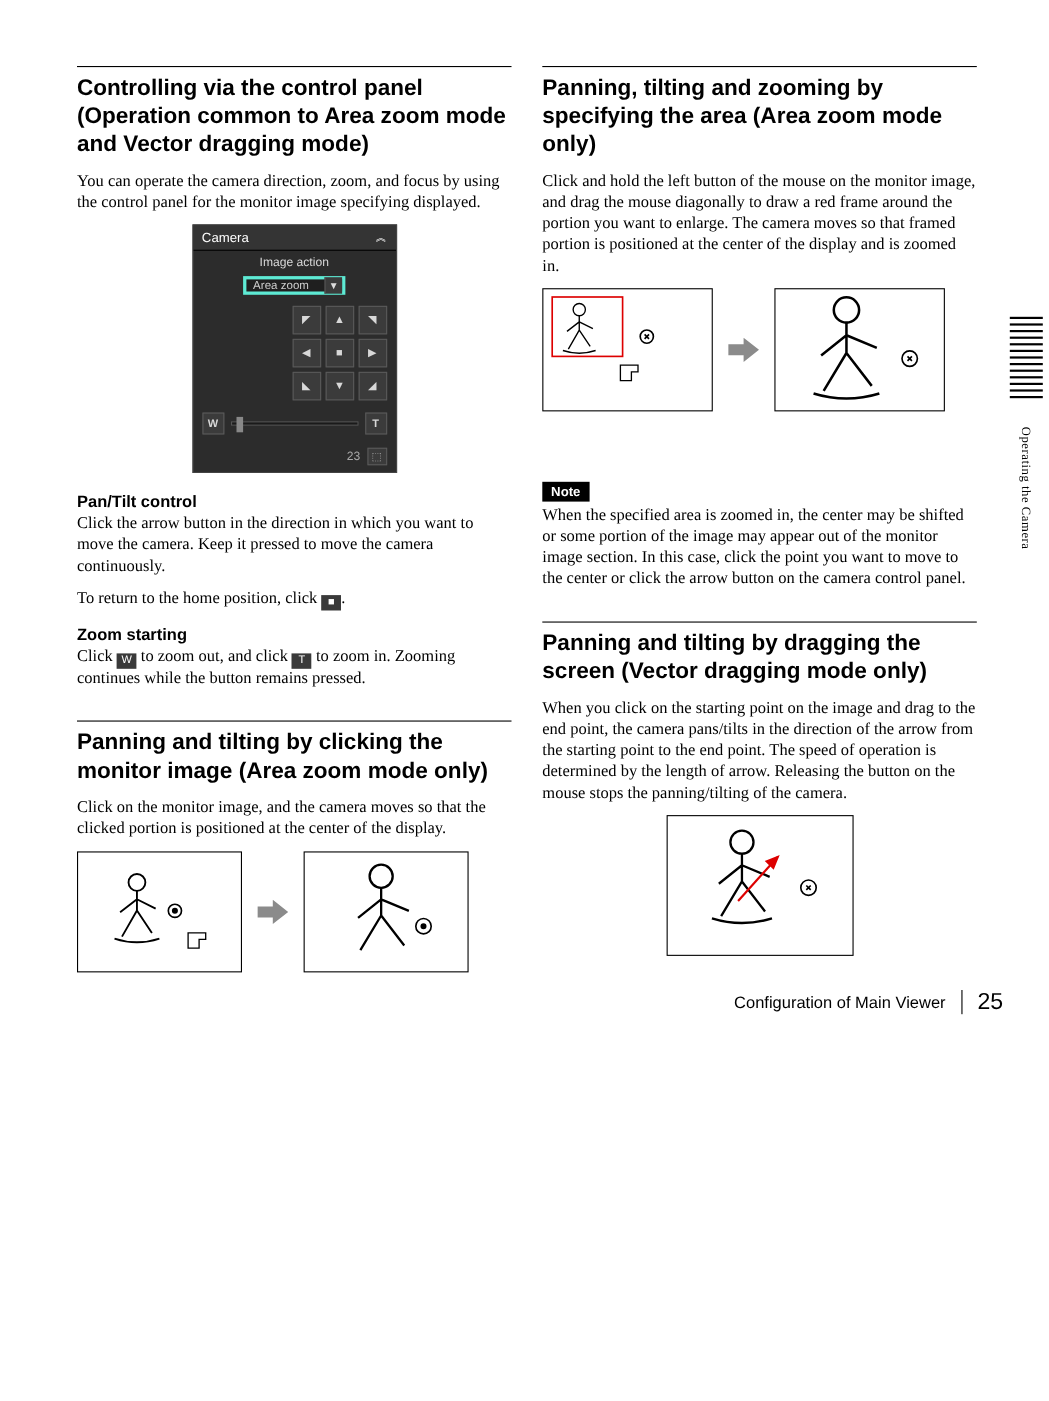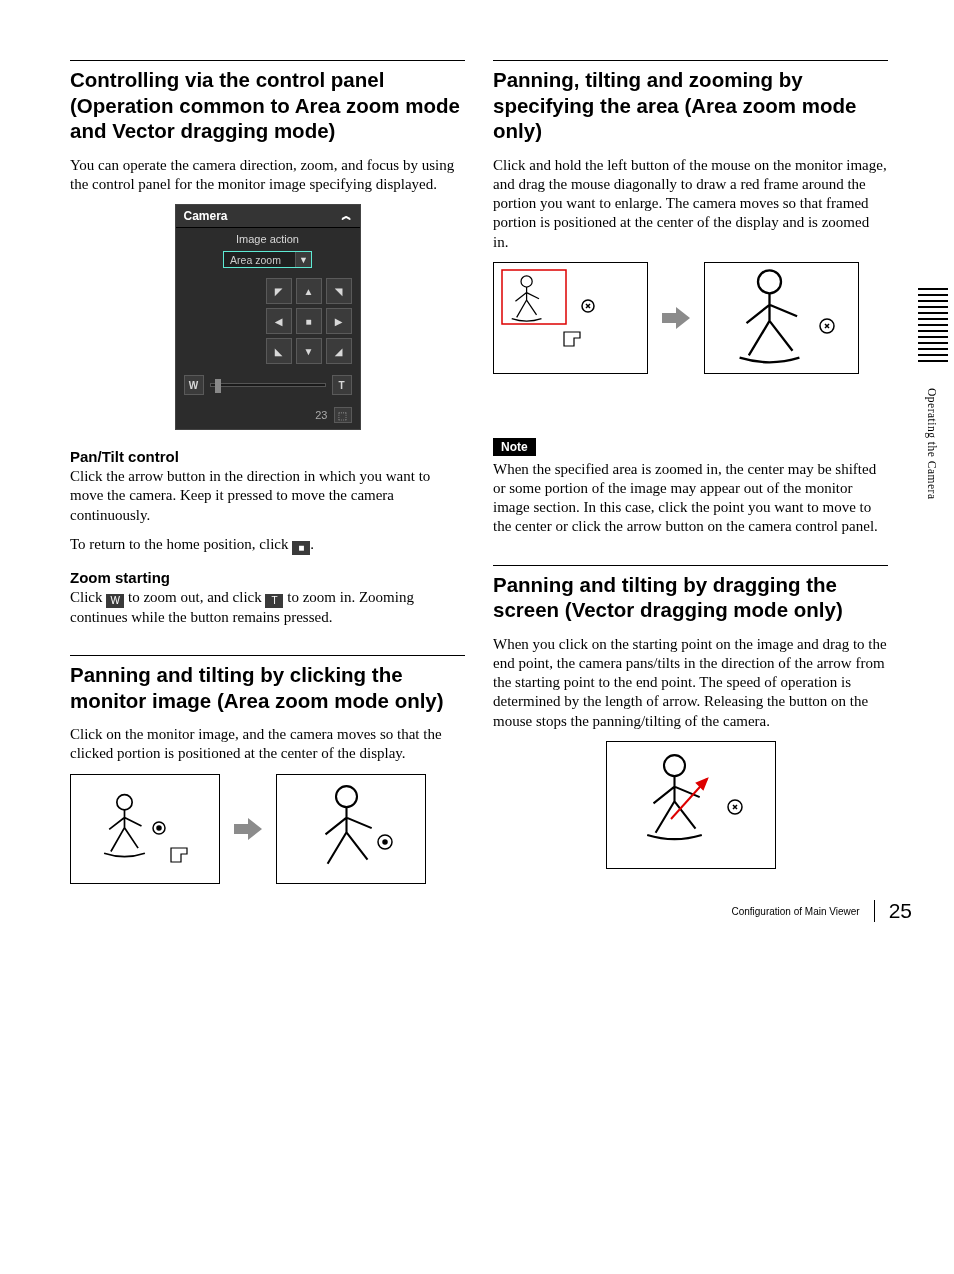--- a/index.html
+++ b/index.html
@@ -8,24 +8,24 @@
   .columns { display: flex; gap: 28px; }
   .col { width: 395px; }
   .section-rule { border-top: 1px solid #000; margin-bottom: 6px; }
   h2.section { font-family: Arial, Helvetica, sans-serif; font-weight: bold; font-size: 20.5px; line-height: 1.25; margin-bottom: 12px; }
   p.body { font-size: 15px; line-height: 1.28; margin-bottom: 10px; }
   h3.sub { font-family: Arial, Helvetica, sans-serif; font-weight: bold; font-size: 15px; margin-top: 14px; margin-bottom: 2px; }
   .inline-icon { display: inline-block; width: 18px; height: 14px; background: #3a3a3a; vertical-align: -2px; color: #fff; font-size: 10px; text-align: center; line-height: 14px; font-family: Arial, sans-serif; }
   .note-label { display: inline-block; background: #000; color: #fff; font-family: Arial, sans-serif; font-weight: bold; font-size: 12px; padding: 2px 8px; margin-bottom: 4px; margin-top: 44px; }
   
   .cam-panel { width: 186px; margin: 8px auto 18px auto; background: #2c2c2c; color: #d8d8d8; font-family: Arial, sans-serif; font-size: 11px; border: 1px solid #444; }
-  .cam-title { display: flex; justify-content: space-between; align-items: center; background: #343434; padding: 4px 8px; font-weight: bold; font-size: 12px; color:#fff; border-bottom: 1px solid #000;}
+  .cam-title { display: flex; justify-content: space-between; align-items: center; background: #343434; padding: 4px 8px; font-weight: normal; font-size: 12px; color:#fff; border-bottom: 1px solid #000;}
   .cam-row { display: flex; padding: 5px 8px; align-items: center; gap: 6px; }
   .cam-row.label-row { justify-content: space-between; flex-direction: column; }
-  .mode-box { display:flex; align-items:center; background:#1f1f1f; border:1px solid #5eead4; height:17px; }
+  .mode-box { display:flex; align-items:center; background:#1f1f1f; border:3px solid #5eead4; height:17px; }
   .mode-box .mtext{ padding:0 14px 0 6px; font-size:10.5px; color:#ccc; }
   .mode-box .marrow{ width:16px; height:15px; background:#3b3b3b; color:#ddd; font-size:9px; display:flex; align-items:center; justify-content:center; border-left:1px solid #555;}
   .dpad { margin-left: auto; display: grid; grid-template-columns: repeat(3, 26px); grid-template-rows: repeat(3, 26px); gap: 4px; }
   .dbtn { background: #3b3b3b; border: 1px solid #5a5a5a; display: flex; align-items: center; justify-content: center; font-size: 10px; color: #d8d8d8; }
   .zoom-row { display: flex; align-items: center; padding: 6px 8px 8px 8px; gap: 6px; }
   .zbtn { width: 20px; height: 20px; background: #3b3b3b; border: 1px solid #5a5a5a; display:flex; align-items:center; justify-content:center; font-size:10px; color:#d8d8d8; font-weight:bold;}
   .zslider { flex: 1; height: 4px; background: #1a1a1a; border: 1px solid #555; position: relative; }
   .zknob { position:absolute; left:4px; top:-5px; width:6px; height:14px; background:#888; }
   .status-row { padding: 4px 8px 6px 8px; display:flex; justify-content:flex-end; align-items:center; gap:6px; font-size:11px; color:#aaa;}
   .status-row .sbtn { width:18px; height:16px; background:#3b3b3b; border:1px solid #5a5a5a; display:flex; align-items:center; justify-content:center; font-size:10px;}
@@ -33,21 +33,21 @@
   .diagram-row { display:flex; align-items:center; gap:14px; margin: 10px 0 20px 0;}
   .arrow-between { width:28px; height:22px; }
   .frame { border:1px solid #000; display:flex; align-items:center; justify-content:center; }
   .frame svg { display:block; }
   
   .side-tab { position:absolute; right: 16px; top: 388px; writing-mode: vertical-rl; font-family: "Times New Roman", serif; font-size: 11.5px; letter-spacing: 0.5px; }
   .side-bars { position:absolute; right: 6px; top: 288px; width: 30px; }
   .side-bars .bar { height:2px; background:#000; margin-bottom:4px; }
   
   .footer { position:absolute; bottom: 28px; right: 42px; display:flex; align-items:center; gap: 14px; font-family: Arial, sans-serif; }
-  .footer .ftext { font-size: 10px; }
+  .footer .ftext { font-size: 15px; }
   .footer .fline { width:1px; height:22px; background:#000; }
   .footer .pnum { font-size: 21px; }
 </style>
 </head>
 <body>
 
 <div class="page">
   <div class="columns">
 
     <div class="col">

